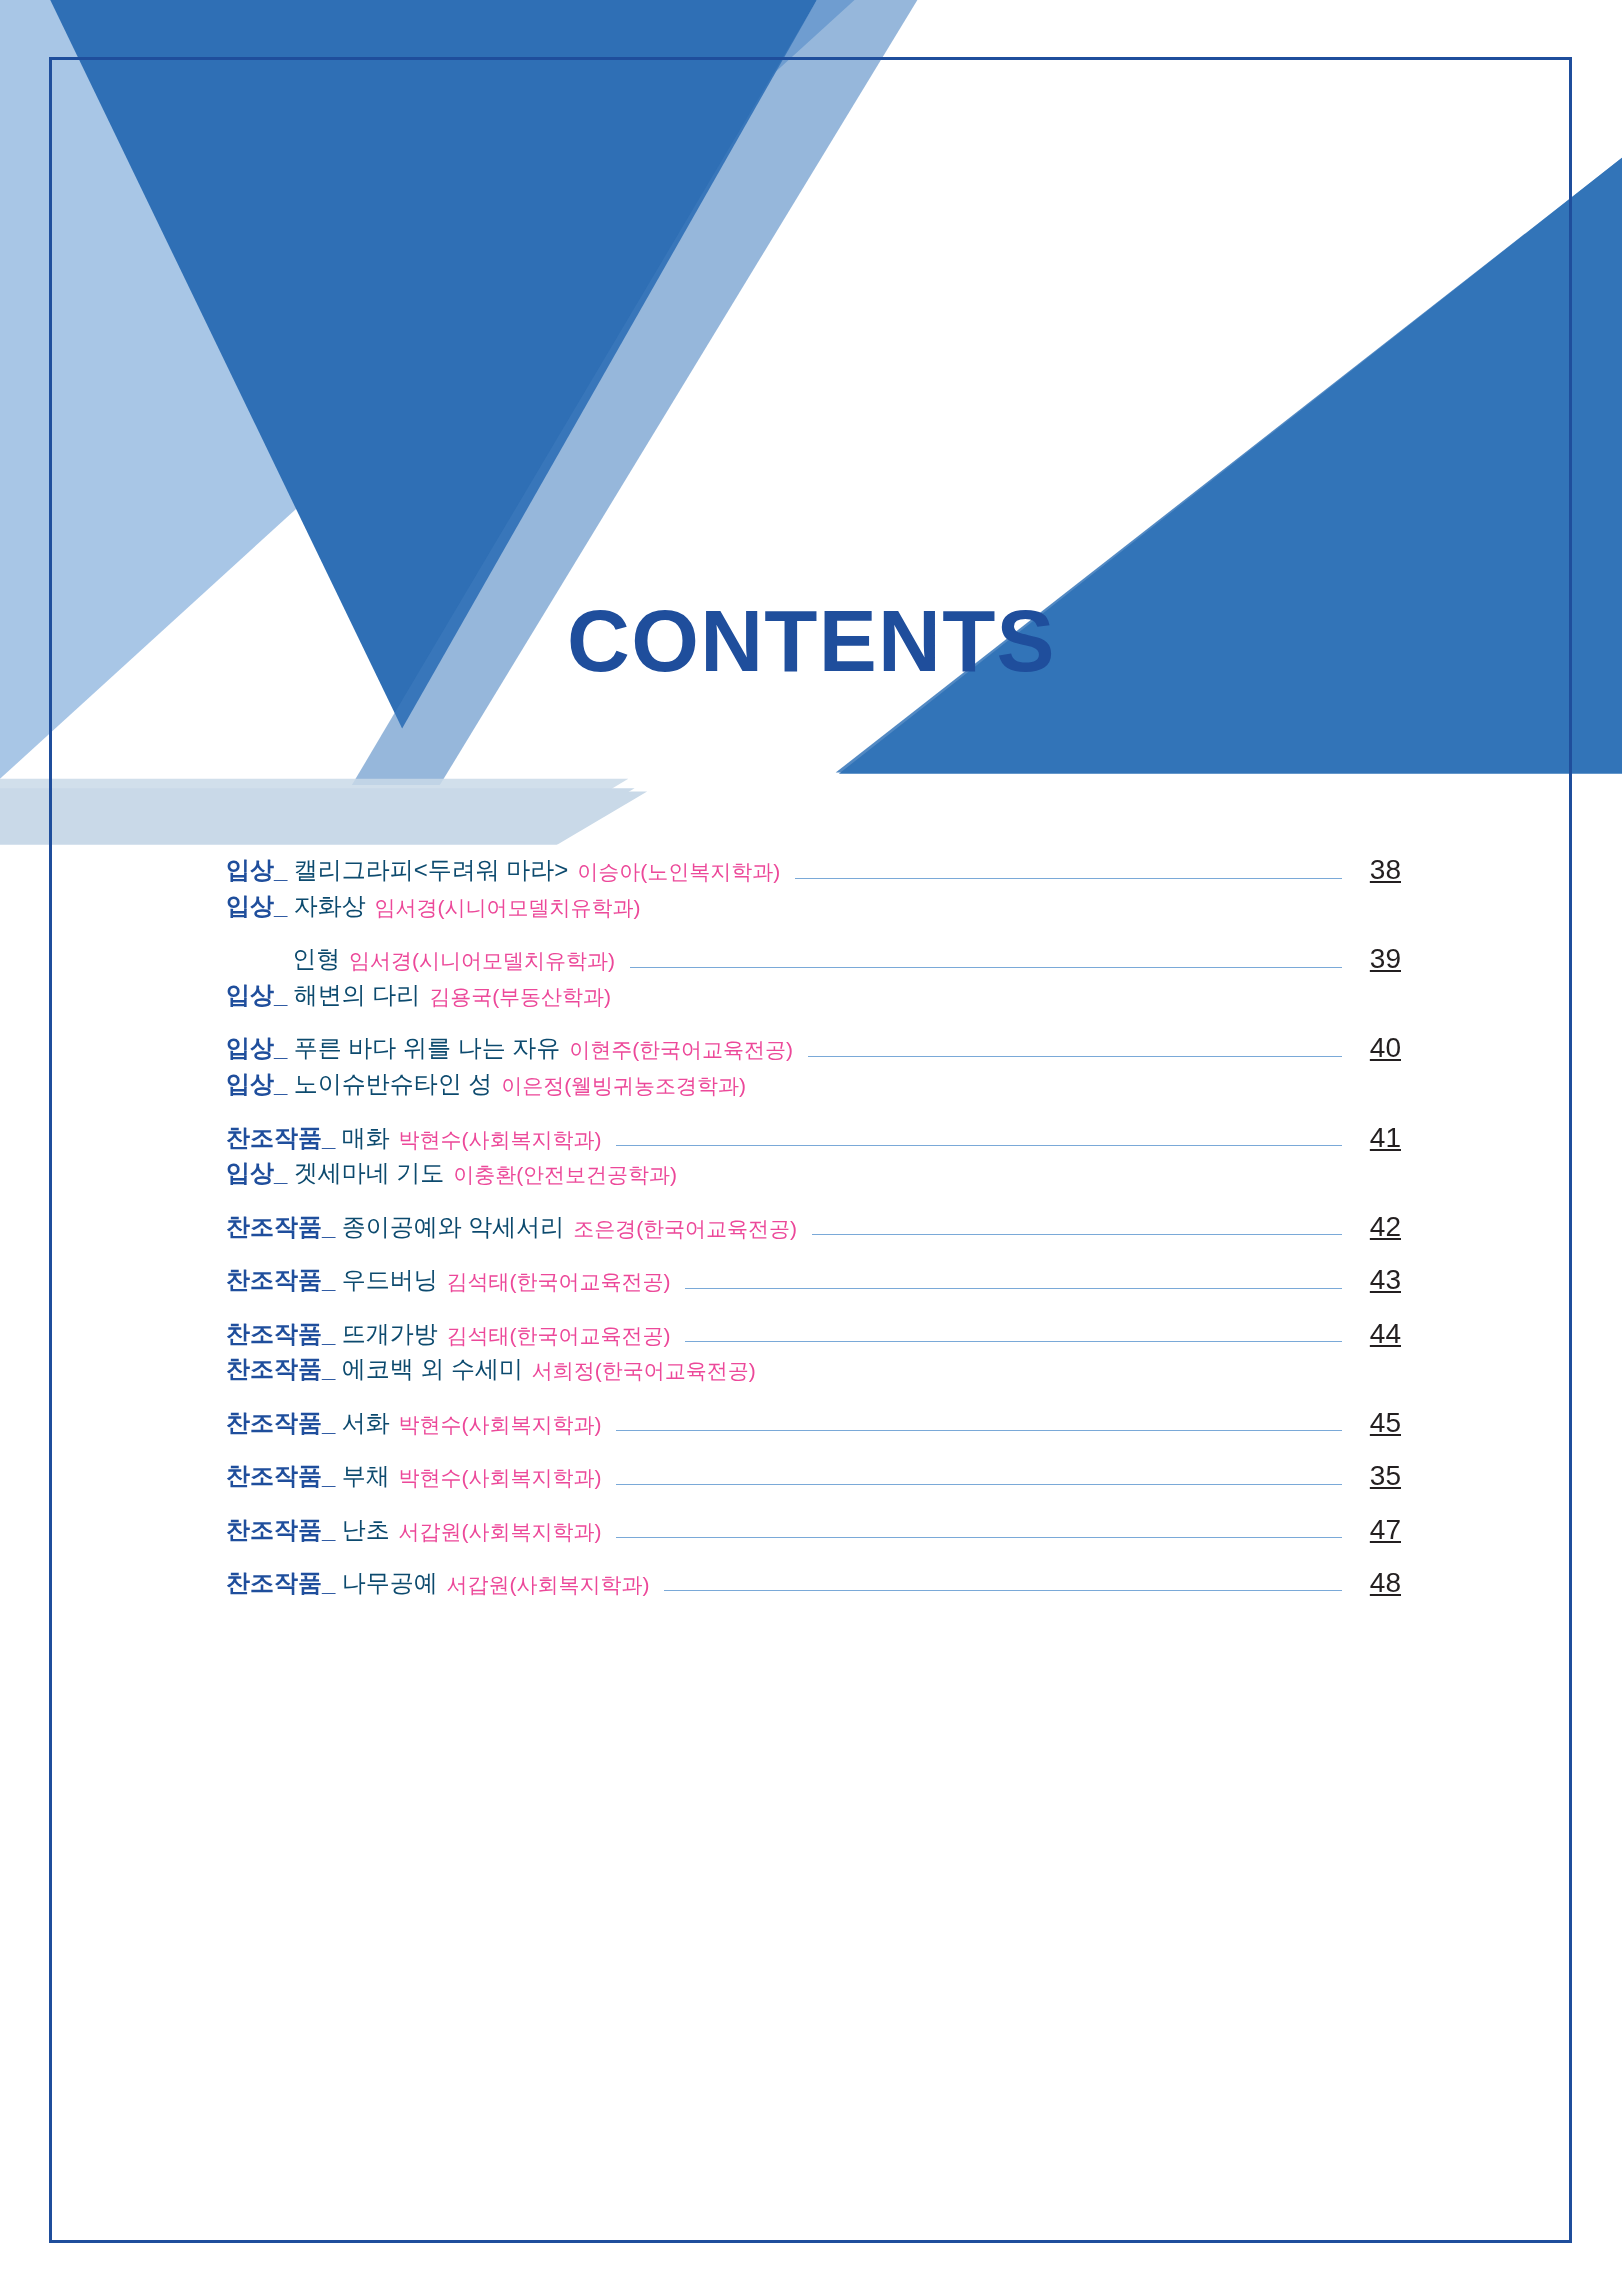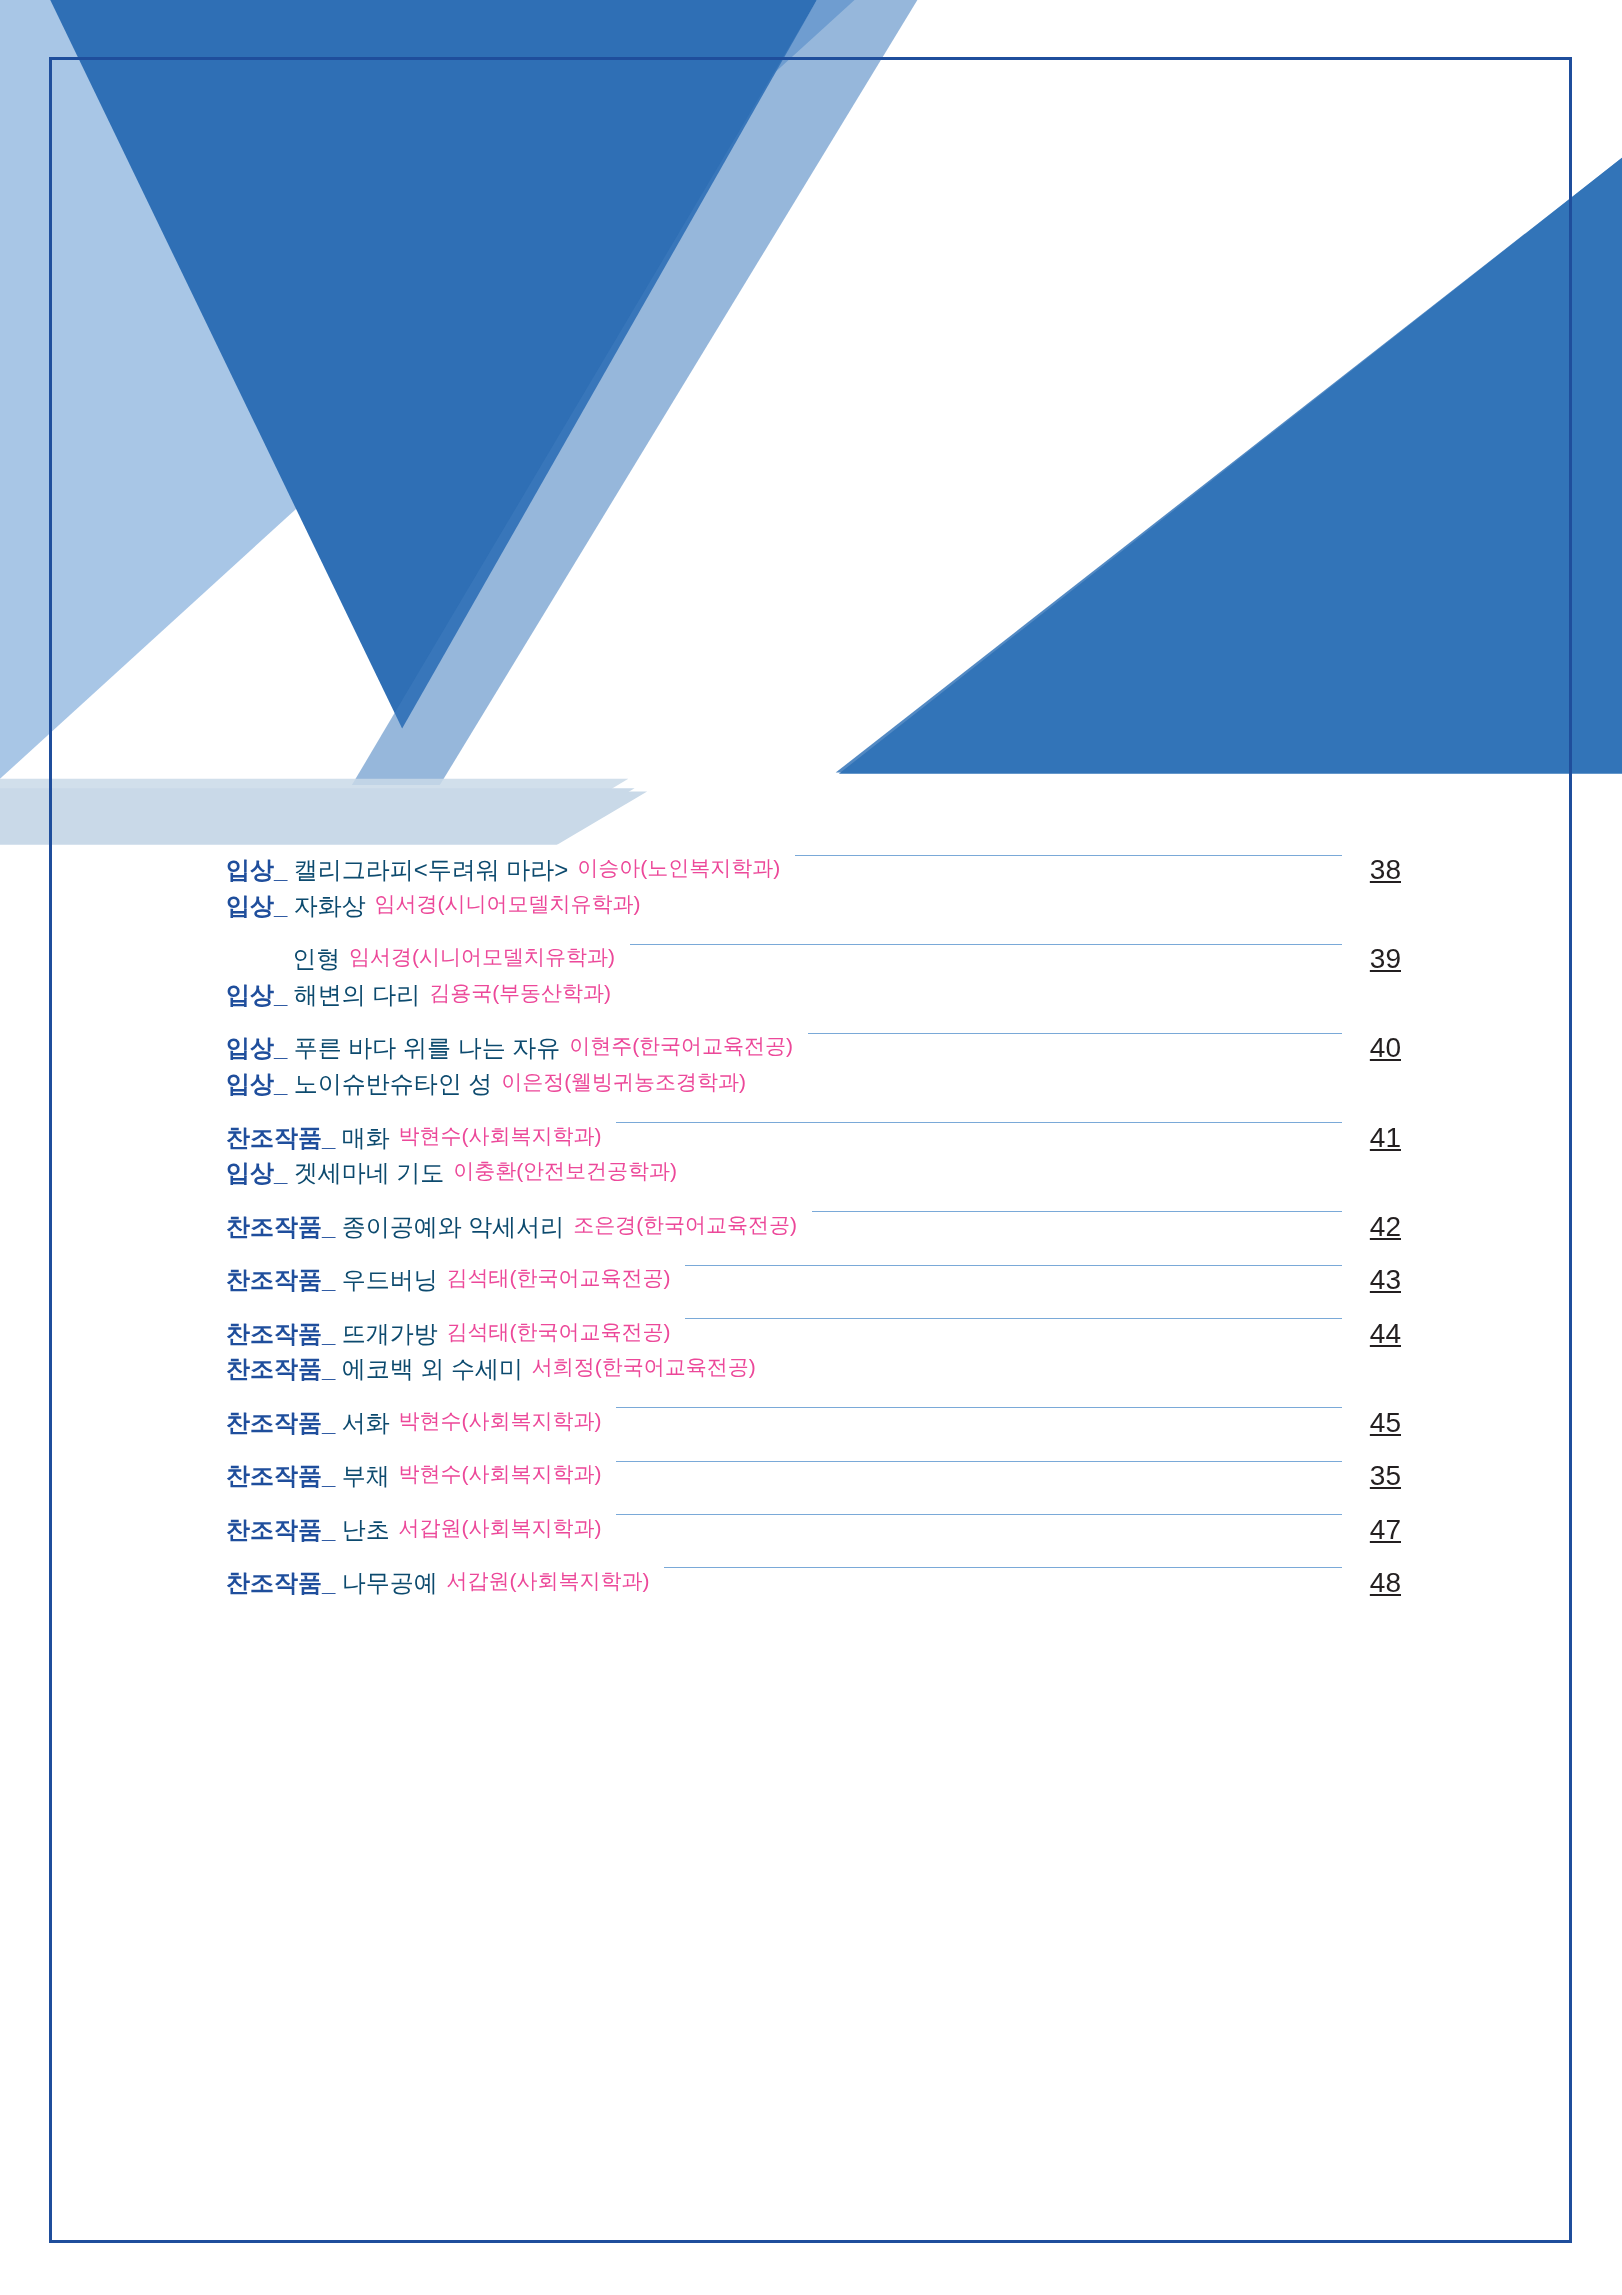--- a/index.html
+++ b/index.html
@@ -65,21 +65,21 @@
   .entry {
     position: relative;
     margin-bottom: 3.8px;
   }
   .entry.group-gap {
     margin-bottom: 21.4px;
   }
 
   .line {
     display: flex;
-    align-items: flex-start;
+    align-items: flex-end;
     width: 100%;
     white-space: nowrap;
   }
 
   .award {
     color: #1f4e9c;
     font-weight: bold;
     font-size: 24px;
     margin-right: 6.3px;
     flex: 0 0 auto;
@@ -155,20 +155,21 @@
     <polygon points="0,1300 2583,1300 2583,3654 0,3654" fill="#ffffff"></polygon>
     <polygon points="0,1255 1010,1255 0,1860" fill="#c9d9e8"></polygon>
     <polygon points="0,1300 2583,1300 2583,3654 0,3654" fill="#ffffff" opacity="0"></polygon>
     <polygon points="0,1300 2583,1300 2583,3654 0,3654" fill="#ffffff"></polygon>
     <polygon points="0,1260 1030,1260 0,1870" fill="#c9d9e8"></polygon>
     <polygon points="0,1345 2583,1345 2583,3654 0,3654" fill="#ffffff"></polygon>
   </svg>
 
   <div class="frame"></div>
 
+  <div class="title">CONTENTS</div>
 
   <div class="toc">
 
     <div class="entry">
       <div class="line">
         <span class="award">입상_</span>
         <span class="work">캘리그라피&lt;두려워 마라&gt;</span>
         <span class="author">이승아(노인복지학과)</span>
         <span class="dots"></span>
         <span class="pageno">38</span>

